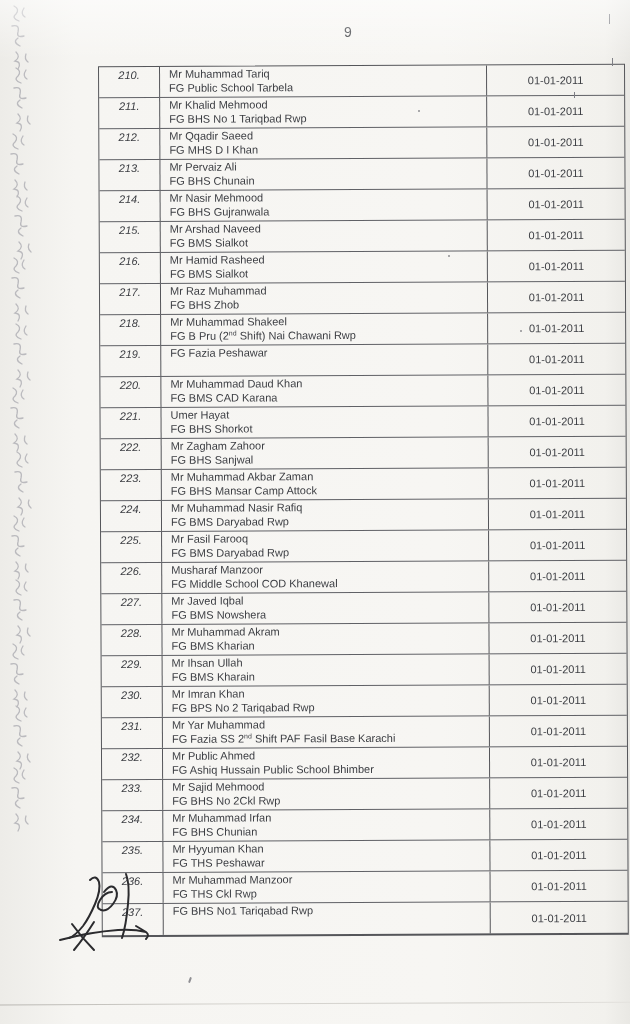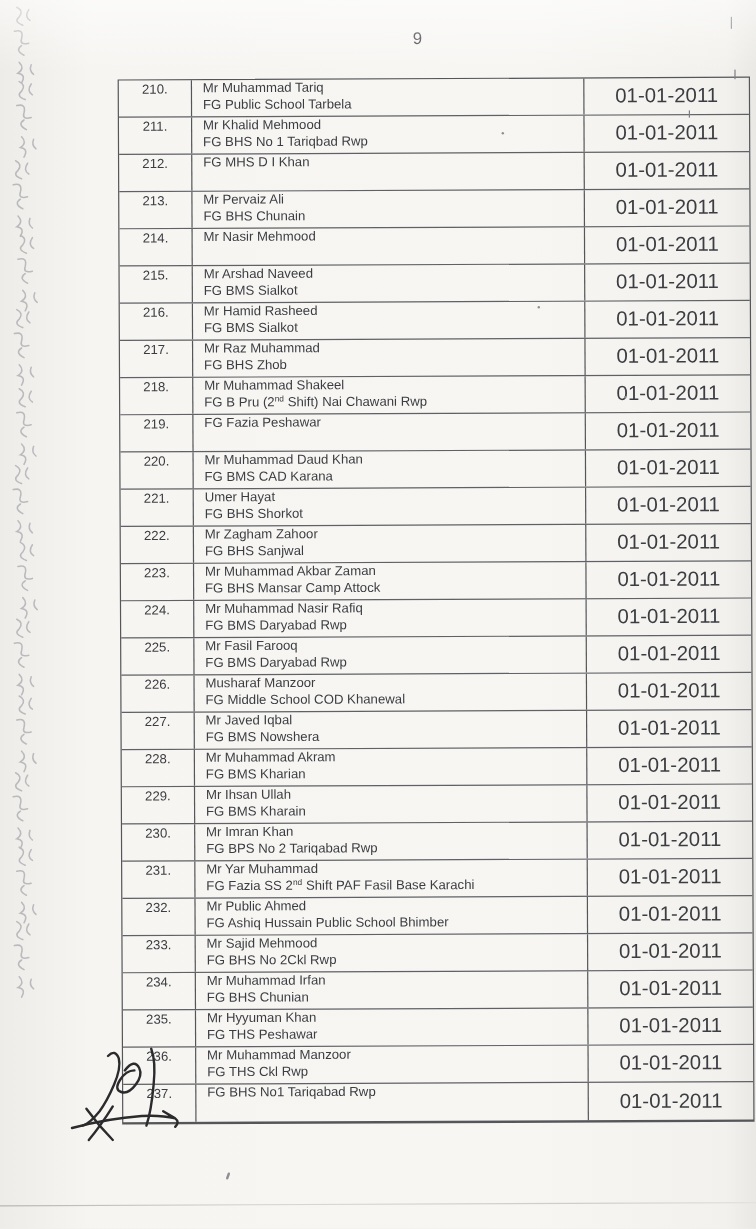--- a/index.html
+++ b/index.html
@@ -41,34 +41,35 @@
     border-bottom:1px solid #606166;
   }
   .row:last-child{border-bottom:none;}
   .cell{box-sizing:border-box;}
   .cell.no{
     width:61px;
     border-right:1px solid #55565a;
     text-align:center;
     font-size:11px;color:#3b3d42;
     padding-top:2px;
+    font-style:italic;
   }
   .cell.name{
     flex:1;
     border-right:1px solid #55565a;
     padding:1px 4px 0 9px;
     overflow:hidden;
   }
   .cell.name .nm, .cell.name .sc{
     font-size:11px;line-height:13.5px;color:#3b3d42;
     white-space:nowrap;
   }
   .cell.date{
     width:137px;
-    font-size:17px;color:#3b3d42;
+    font-size:11px;color:#3b3d42;
     display:flex;align-items:center;justify-content:center;
   }
   sup{font-size:7px;line-height:0;vertical-align:4px;}
   
   .margin-marks{position:absolute;left:2px;top:4px;}
   .signature{position:absolute;left:42px;top:862px;pointer-events:none;}
   .bottom-edge{
     position:absolute;left:0px;top:1003px;width:632px;height:1px;
     background:linear-gradient(90deg,#b9b7b2, #d8d6d1 40%, #cfcdc8 75%, #e4e2de);
     transform:rotate(-0.25deg);
@@ -121,38 +122,40 @@
       <div class="cell name">
         <div class="nm">Mr Khalid Mehmood</div>
         <div class="sc">FG BHS No 1 Tariqbad Rwp</div>
       </div>
       <div class="cell date">01-01-2011</div>
     </div>
 
     <div class="row">
       <div class="cell no">212.</div>
       <div class="cell name">
+        <div class="nm">Mr Qqadir Saeed</div>
         <div class="sc">FG MHS D I Khan</div>
       </div>
       <div class="cell date">01-01-2011</div>
     </div>
 
     <div class="row">
       <div class="cell no">213.</div>
       <div class="cell name">
         <div class="nm">Mr Pervaiz Ali</div>
         <div class="sc">FG BHS Chunain</div>
       </div>
       <div class="cell date">01-01-2011</div>
     </div>
 
     <div class="row">
       <div class="cell no">214.</div>
       <div class="cell name">
         <div class="nm">Mr Nasir Mehmood</div>
+        <div class="sc">FG BHS Gujranwala</div>
       </div>
       <div class="cell date">01-01-2011</div>
     </div>
 
     <div class="row">
       <div class="cell no">215.</div>
       <div class="cell name">
         <div class="nm">Mr Arshad Naveed</div>
         <div class="sc">FG BMS Sialkot</div>
       </div>

